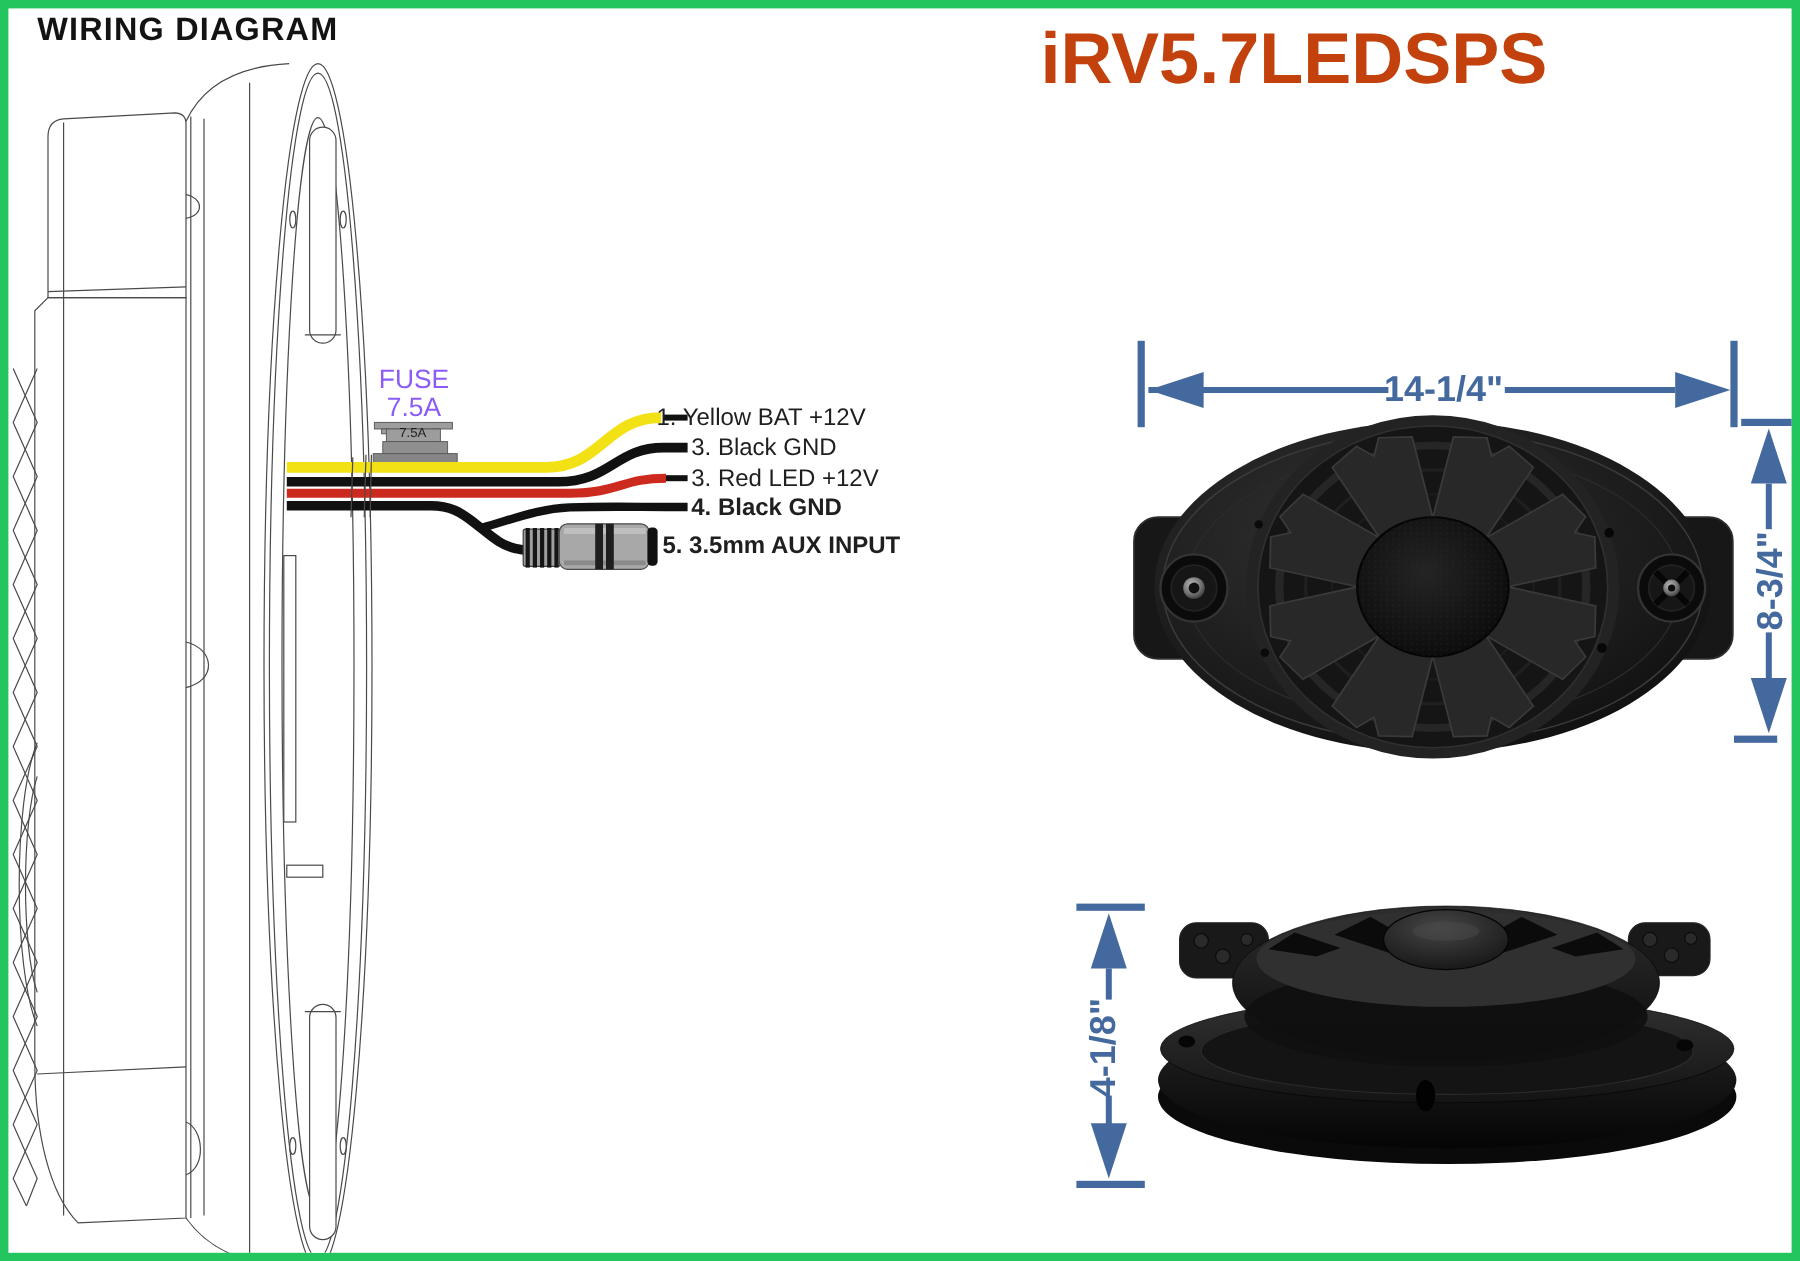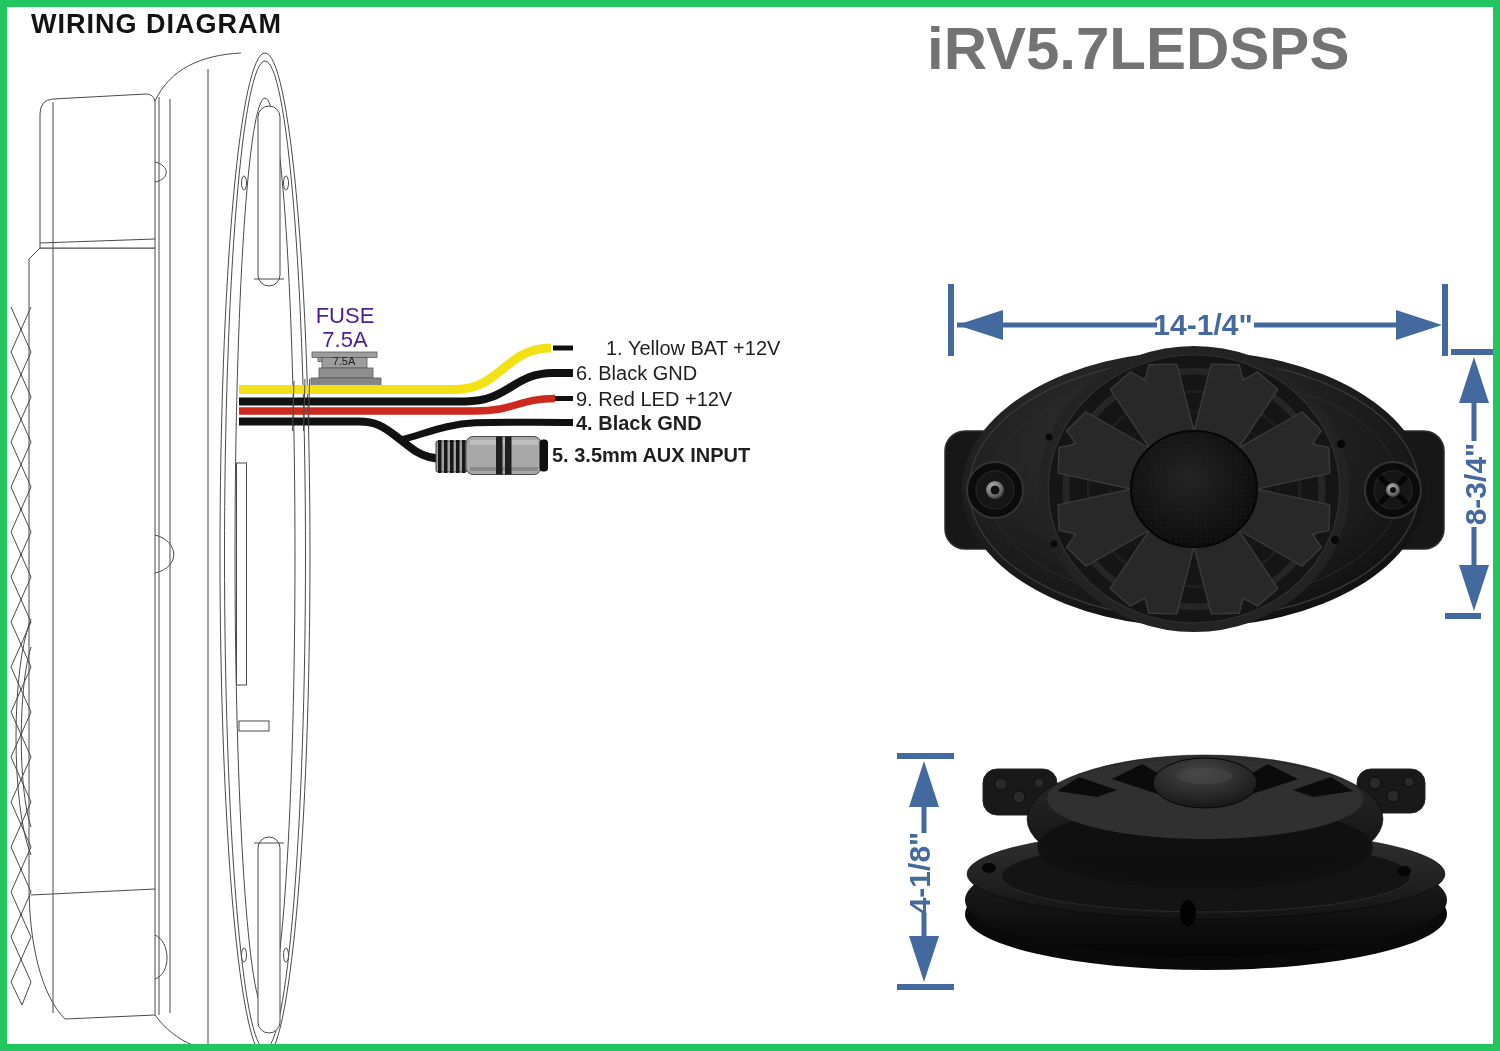--- a/index.html
+++ b/index.html
@@ -6,31 +6,31 @@
   .canvas{
     position:relative;width:1500px;height:1051px;background:#ffffff;
     font-family:"Liberation Sans",sans-serif;overflow:hidden;
     box-sizing:border-box;border:7px solid #22c55e;
   }
   .abs{position:absolute;}
   svg{position:absolute;left:0;top:0;}
   .page-title{
     left:24px;top:2px;font-size:27px;font-weight:700;color:#131313;letter-spacing:1px;
   }
-  .fuse-label{left:288px;width:100px;text-align:center;font-size:22px;color:#4c1d95;}
+  .fuse-label{left:288px;width:100px;text-align:center;font-size:22px;color:#8b5cf6;}
   .fuse-top{top:296px;}
   .fuse-rating{top:320px;}
   .fuse-body-text{left:299px;top:348px;width:76px;text-align:center;font-size:11px;color:#1c1c1c;line-height:12px;}
   .wire-label{font-size:20px;color:#1f1f1f;line-height:22px;white-space:nowrap;}
-  .wl-1{left:599px;top:330px;}
+  .wl-1{left:540px;top:330px;}
   .wl-2{left:569px;top:355px;}
   .wl-3{left:569px;top:381px;}
   .wl-4{left:569px;top:405px;font-weight:bold;}
   .wl-5{left:545px;top:437px;font-weight:bold;}
-  .prod{left:920px;color:#737373;font-weight:700;white-space:nowrap;}
+  .prod{left:860px;color:#c2410c;font-weight:700;white-space:nowrap;}
   .prod-model{top:12px;font-size:60px;line-height:60px;letter-spacing:0px;}
   .prod-type{top:80px;font-size:50px;line-height:50px;}
   .prod-power{top:130px;font-size:50px;line-height:50px;}
   .dim-text{
     color:#44699e;font-weight:700;font-size:30px;width:130px;height:36px;
     display:flex;align-items:center;justify-content:center;white-space:nowrap;
   }
   .dim-w{left:1131px;top:300px;}
   .dim-h{left:1404px;top:459px;transform:rotate(-90deg);}
   .dim-d{left:848px;top:848px;transform:rotate(-90deg);}
@@ -261,22 +261,22 @@
     </g>
   </svg>
 
   <div class="abs page-title">WIRING DIAGRAM</div>
 
   <div class="abs fuse-label fuse-top">FUSE</div>
   <div class="abs fuse-label fuse-rating">7.5A</div>
   <div class="abs fuse-body-text">7.5A</div>
 
   <div class="abs wire-label wl-1">1. Yellow BAT +12V</div>
-  <div class="abs wire-label wl-2">6. Black GND</div>
-  <div class="abs wire-label wl-3">9. Red LED +12V</div>
+  <div class="abs wire-label wl-2">3. Black GND</div>
+  <div class="abs wire-label wl-3">3. Red LED +12V</div>
   <div class="abs wire-label wl-4">4. Black GND</div>
   <div class="abs wire-label wl-5">5. 3.5mm AUX INPUT</div>
 
   <div class="abs prod prod-model">iRV5.7LEDSPS</div>
 
   <div class="abs dim-text dim-w">14-1/4"</div>
   <div class="abs dim-text dim-h">8-3/4"</div>
   <div class="abs dim-text dim-d">4-1/8"</div>
 
 </div>

